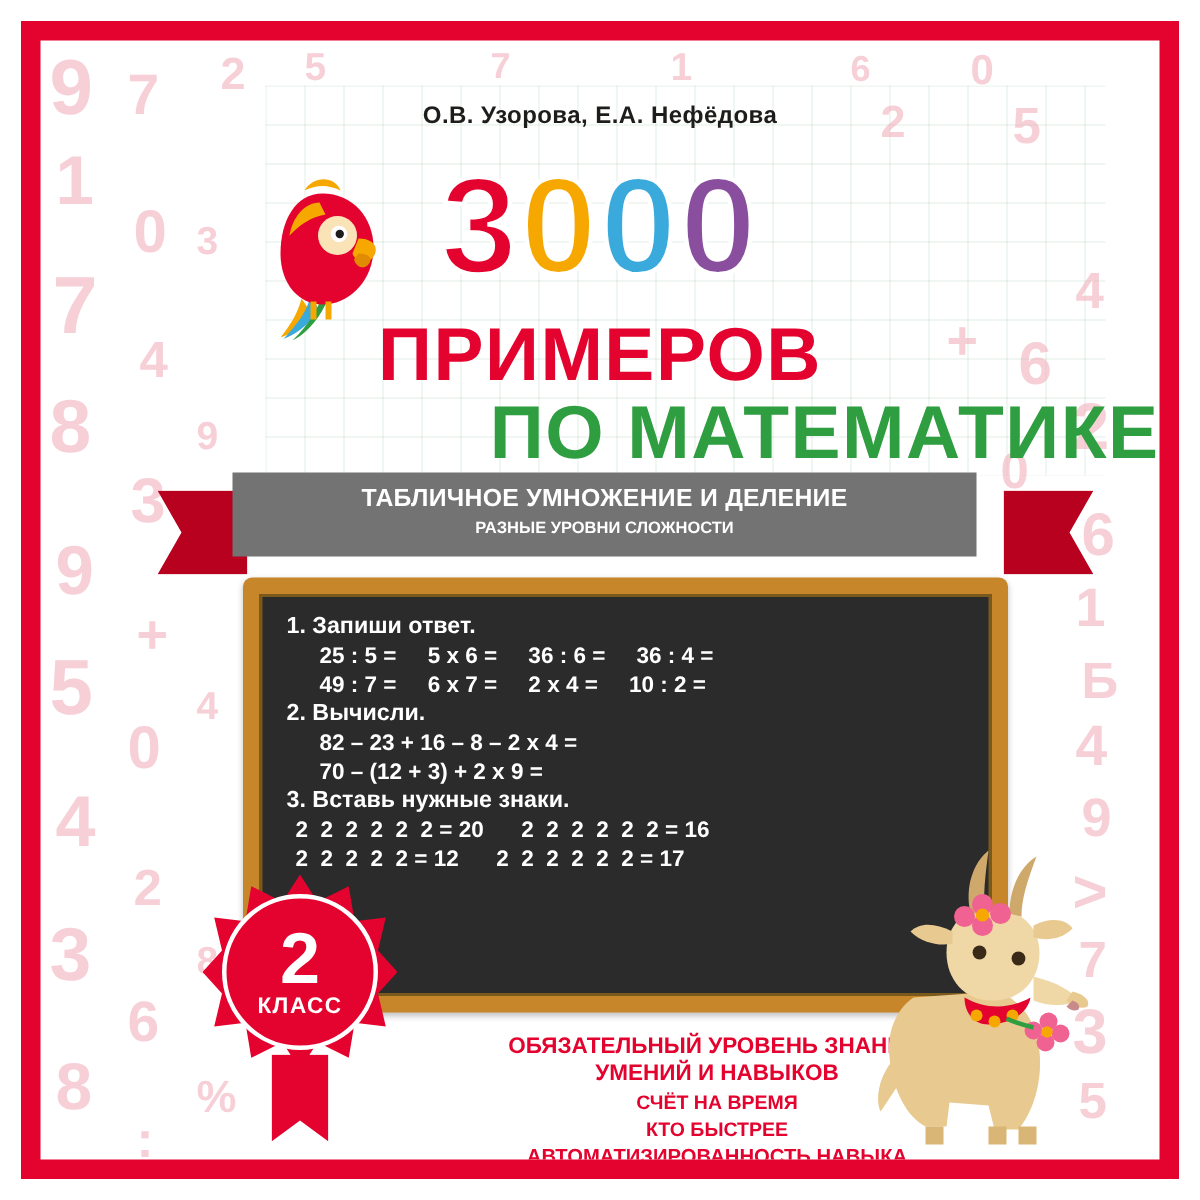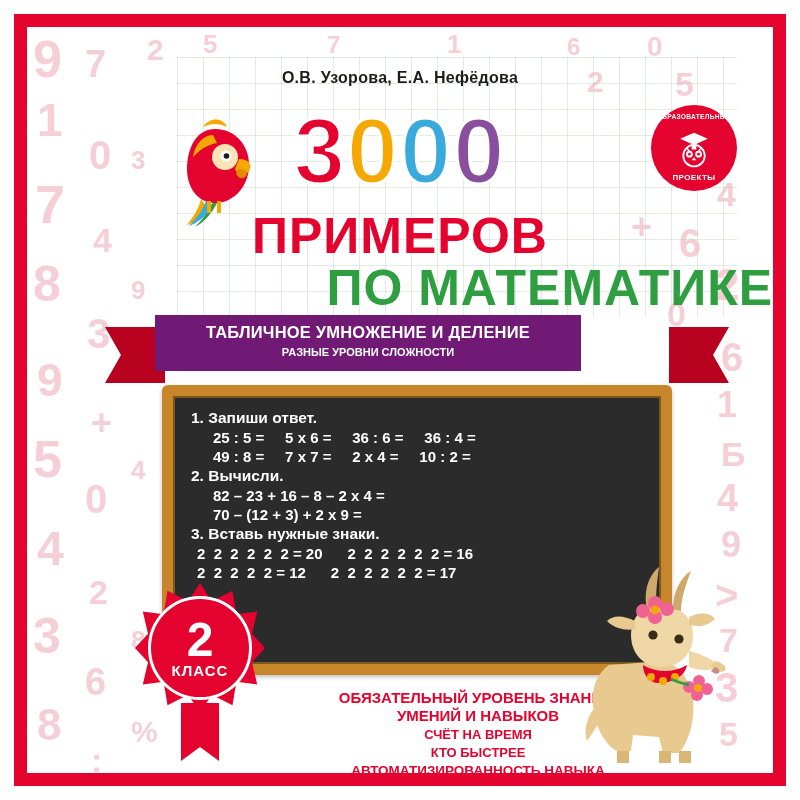--- a/index.html
+++ b/index.html
@@ -97,22 +97,22 @@
     font-size: 50px;
     font-weight: bold;
     color: #2f9e41;
     letter-spacing: 1px;
   }
 
   
   .ribbon {
     position: absolute;
     left: 128px; top: 288px;
-    width: 426px; height: 56px;
-    background: #701a75;
+    width: 496px; height: 56px;
+    background: #737373;
     color: #ffffff;
     text-align: center;
     z-index: 4;
   }
   .ribbon .r1 {
     font-size: 16.5px; font-weight: bold;
     padding-top: 8px; letter-spacing: 0.2px;
   }
   .ribbon .r2 { font-size: 11px; font-weight: bold; padding-top: 4px; }
   .ribbon-tail-l, .ribbon-tail-r {
@@ -336,21 +336,21 @@
         <path d="M70 54 C78 54 80 58 76 62 C72 65 68 62 67 58 Z" fill="#e08b00"></path>
         <path d="M34 12 C40 2 54 2 58 12 C50 8 42 8 34 12 Z" fill="#f6a800"></path>
         <path d="M40 86 L40 98 M50 86 L50 98" stroke="#f6a800" stroke-width="4"></path>
       </svg>
     </div>
 
     <div class="board-wrap">
       <div class="board">
         <div class="task">1. Запиши ответ.</div>
         <div class="row">25 : 5 =     5 х 6 =     36 : 6 =     36 : 4 =</div>
-        <div class="row">49 : 8 =     7 х 7 =     2 х 4 =     10 : 2 =</div>
+        <div class="row">49 : 7 =     6 х 7 =     2 х 4 =     10 : 2 =</div>
         <div class="task">2. Вычисли.</div>
         <div class="row">82 – 23 + 16 – 8 – 2 х 4 =</div>
         <div class="row">70 – (12 + 3) + 2 х 9 =</div>
         <div class="task">3. Вставь нужные знаки.</div>
         <div class="row" style="margin-left:6px;">2  2  2  2  2  2 = 20      2  2  2  2  2  2 = 16</div>
         <div class="row" style="margin-left:6px;">2  2  2  2  2 = 12      2  2  2  2  2  2 = 17</div>
         <div class="chalk-line"></div>
       </div>
     </div>
 
@@ -403,30 +403,15 @@
 
     <div class="ribbon-leg"></div>
     <div class="medal">
       <div class="star"></div>
       <div class="inner">
         <div class="grade-num">2</div>
         <div class="grade-lbl">КЛАСС</div>
       </div>
     </div>
 
-    <div class="badge">
-      <div class="btxt-top">ОБРАЗОВАТЕЛЬНЫЕ</div>
-      <svg viewBox="0 0 60 60" width="46" height="46">
-        <path d="M12 18 L30 10 L48 18 L30 26 Z" fill="#ffffff"></path>
-        <path d="M27 24 h6 v8 h-6 Z" fill="#ffffff"></path>
-        <circle cx="30" cy="40" r="14" fill="none" stroke="#ffffff" stroke-width="2.4"></circle>
-        <circle cx="24" cy="38" r="4.4" fill="#ffffff"></circle>
-        <circle cx="36" cy="38" r="4.4" fill="#ffffff"></circle>
-        <circle cx="24" cy="38" r="1.8" fill="#e4032e"></circle>
-        <circle cx="36" cy="38" r="1.8" fill="#e4032e"></circle>
-        <path d="M30 42 l-3 4 h6 Z" fill="#ffffff"></path>
-        <path d="M20 30 l4 4 M40 30 l-4 4" stroke="#ffffff" stroke-width="2"></path>
-      </svg>
-      <div class="btxt-bot">ПРОЕКТЫ</div>
-    </div>
 
   </div>
 </div>
 
 </body></html>

